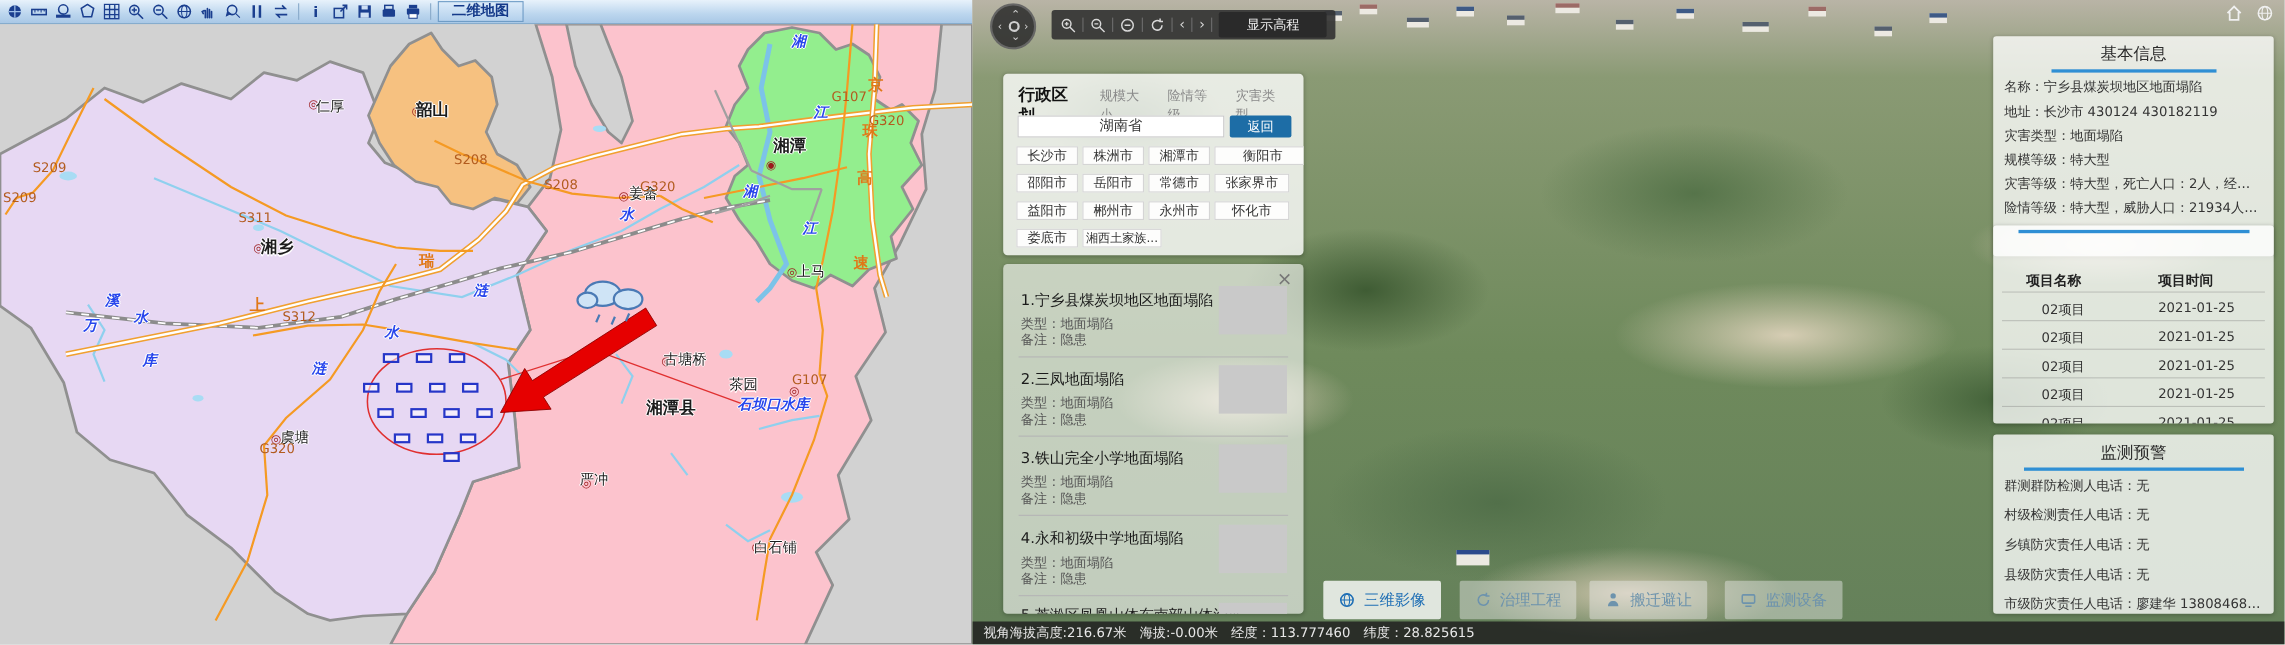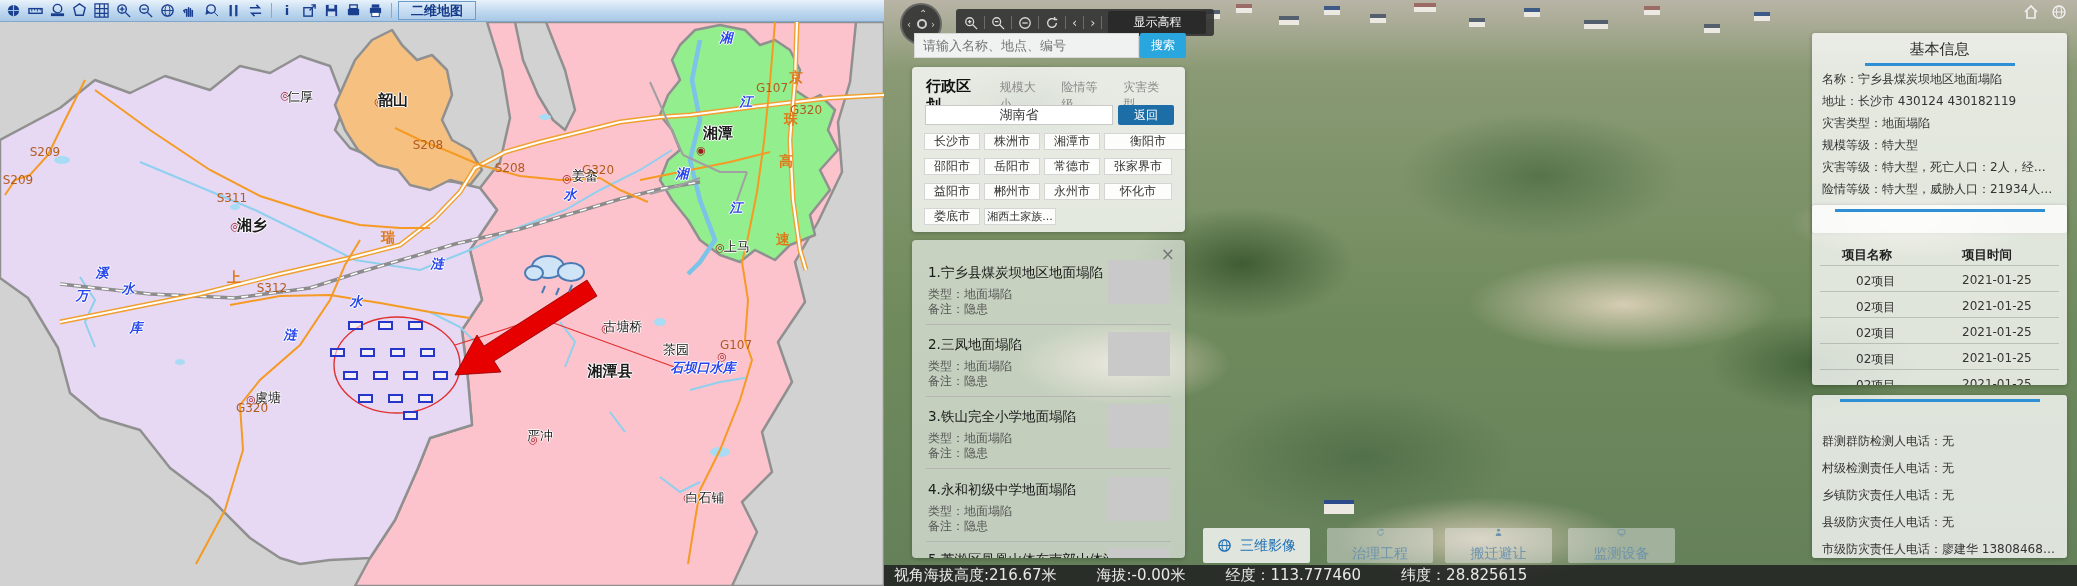--- a/index.html
+++ b/index.html
@@ -97,25 +97,25 @@
   #survey-panel { top:205px; height:180px; }
   .sv-head { position:absolute; font-size:12.5px; color:#222; font-weight:bold; }
   .sv-cell { position:absolute; font-size:12px; color:#333; }
   .sv-line { position:absolute; left:8px; right:8px; height:1px; background:rgba(120,120,120,.35); }
   #monitor-panel { top:395px; height:163px; }
 
   .bbtn { position:absolute; top:528px; height:35px; border-radius:2px; display:flex; align-items:center;
     justify-content:center; gap:8px; font-size:14px; }
   .bbtn svg { width:15px; height:15px; }
   .bbtn.active { background:rgba(255,255,255,.8); color:#1f6fb5; }
-  .bbtn.dim { background:rgba(235,235,235,.45); color:#6d93ad;flex-direction:column; }
+  .bbtn.dim { background:rgba(235,235,235,.45); color:#6d93ad; }
 
   #statusbar { position:absolute; left:0; bottom:0; width:1193px; height:21px;
-    background:rgba(32,32,32,.85); color:#e8e8e8; font-size:15px; display:flex; align-items:center;
-    gap:40px; padding-left:10px; }
+    background:rgba(32,32,32,.85); color:#e8e8e8; font-size:12px; display:flex; align-items:center;
+    gap:12px; padding-left:10px; }
 
   #corner-icons { position:absolute; right:10px; top:4px; display:flex; gap:12px; }
   #corner-icons svg { width:16px; height:16px; }
 </style>
 </head>
 <body>
 
 <div id="stage">
 
   <div id="leftmap">
@@ -455,24 +455,20 @@
       <span><svg viewBox="0 0 16 16">
             <path d="M2 8l6-6 6 6M4 7v7h8V7" fill="none" stroke="#f0f0f0" stroke-width="1.6"></path>
           </svg></span>
       <span><svg viewBox="0 0 16 16">
             <circle cx="8" cy="8" r="6" fill="none" stroke="#f0f0f0" stroke-width="1.4"></circle>
             <ellipse cx="8" cy="8" rx="2.6" ry="6" fill="none" stroke="#f0f0f0"></ellipse>
             <path d="M2 8h12" stroke="#f0f0f0"></path>
           </svg></span>
     </div>
 
-    <div id="searchbar">
-      <input placeholder="请输入名称、地点、编号" style="">
-      <button id="search-btn">搜索</button>
-    </div>
 
     <div class="panel" id="district-panel">
       <div class="dp-tabs">
         <span class="dp-tab-active">行政区划</span>
         <span class="dp-tab">规模大小</span>
         <span class="dp-tab">险情等级</span>
         <span class="dp-tab">灾害类型</span>
       </div>
       <div class="dp-prov">湖南省</div>
       <div class="dp-back">返回</div>
@@ -549,20 +545,21 @@
       <span class="sv-cell" style="left:150px;top:120px">2021-01-25</span>
       <span class="sv-line" style="top:138px"></span>
       <span class="sv-cell" style="left:44px;top:146px">02项目</span>
       <span class="sv-cell" style="left:150px;top:146px">2021-01-25</span>
       <span class="sv-line" style="top:164px"></span>
       <span class="sv-cell" style="left:44px;top:172px">02项目</span>
       <span class="sv-cell" style="left:150px;top:172px">2021-01-25</span>
     </div>
 
     <div class="rpanel" id="monitor-panel">
+      <div class="rp-title">监测预警</div>
       <div class="rp-underline" style="width:200px"></div>
       <span class="rp-row" style="top:38px">群测群防检测人电话：无</span>
       <span class="rp-row" style="top:65px">村级检测责任人电话：无</span>
       <span class="rp-row" style="top:92px">乡镇防灾责任人电话：无</span>
       <span class="rp-row" style="top:119px">县级防灾责任人电话：无</span>
       <span class="rp-row" style="top:146px">市级防灾责任人电话：廖建华 13808468606</span>
     </div>
 
     <div class="bbtn active" style="left:319px;width:107px">
       <svg viewBox="0 0 16 16">

